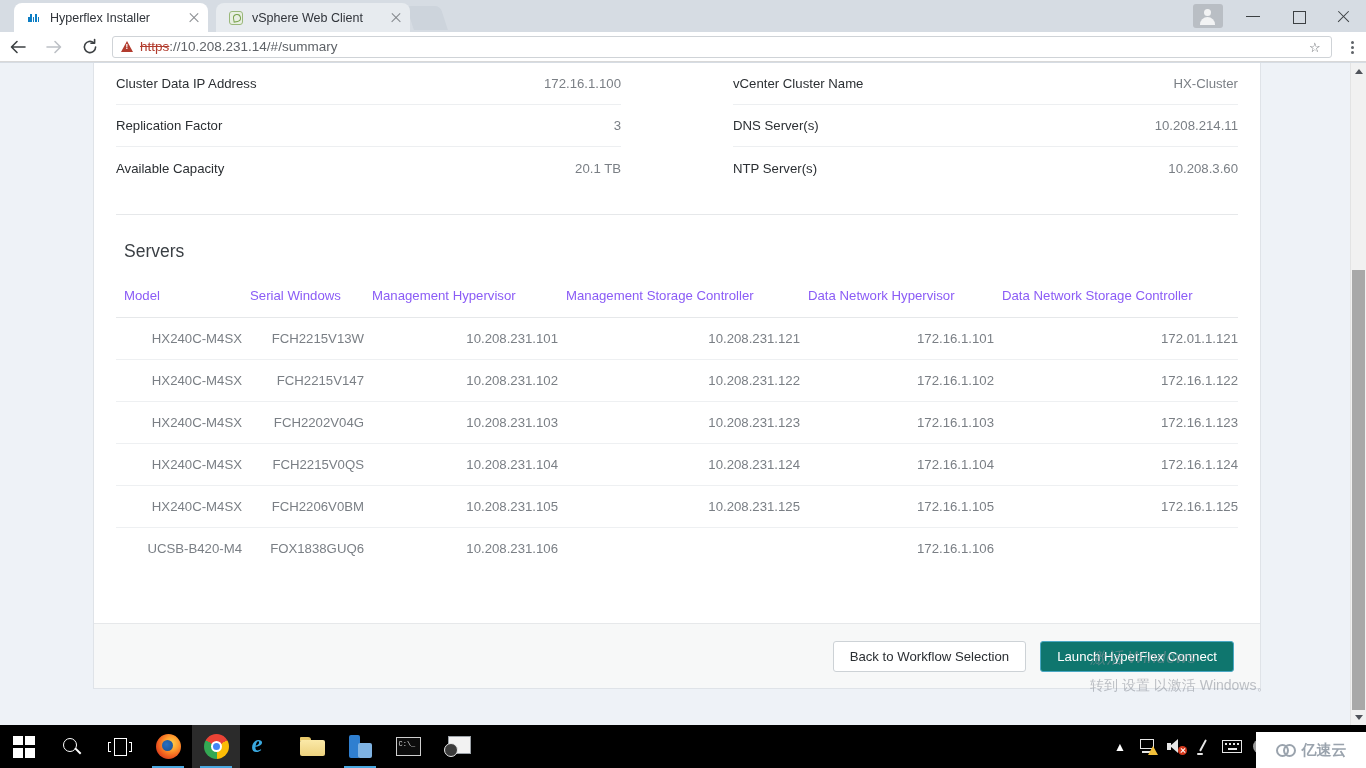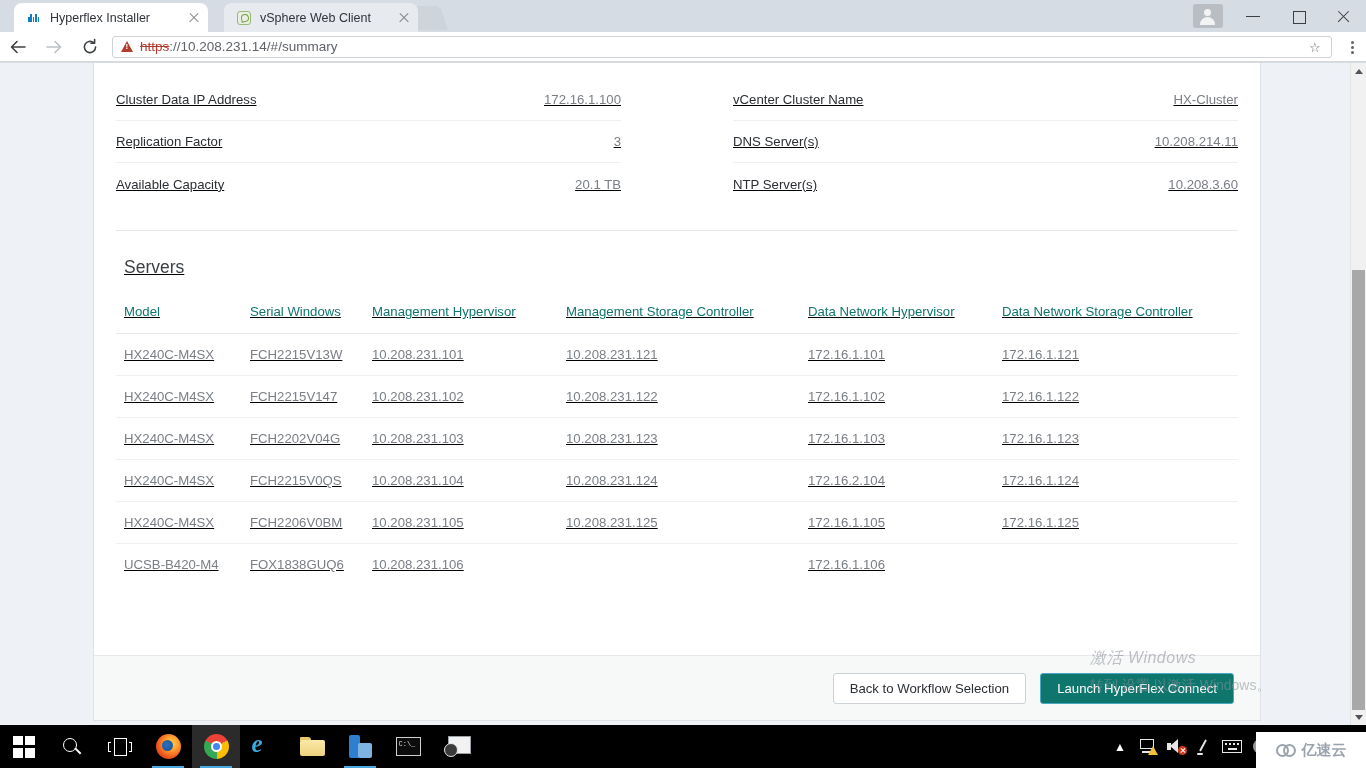--- a/index.html
+++ b/index.html
@@ -127,21 +127,21 @@
     position: absolute; left: 0; top: 63px; width: 1366px; height: 662px;
     background: #eef2f7; overflow: hidden;
   }
 
   .card {
     position: absolute; left: 93px; top: 0px; width: 1168px;
     background: #ffffff;
     border: 1px solid #dfe3e8;
     border-top: none;
   }
-  .card-body { padding: 16px 22px; text-decoration: underline; }
+  .card-body { padding: 0 22px; }
 
   
   .info-grid { display: flex; padding-top: 0px; }
   .info-col { width: 50%; }
   .info-col.left { padding-right: 56px; }
   .info-col.right { padding-left: 56px; }
   .info-row {
     display: flex; justify-content: space-between; align-items: center;
     height: 42px; border-bottom: 1px solid #edeff1;
     font-size: 13.2px;
@@ -153,25 +153,25 @@
   .section-divider { height: 1px; background: #e6e8ea; margin: 25px 0 0 0; }
 
   .section-title {
     font-size: 17.5px; color: #3a3f44; font-weight: normal;
     padding: 26px 0 0 8px;
   }
 
   
   .tbl { width: 100%; border-collapse: collapse; margin-top: 26px; }
   .tbl th {
-    text-align: left; font-weight: normal; font-size: 13.2px; color: #0f766e;
+    text-align: left; font-weight: normal; font-size: 13.2px; color: #8b5cf6;
     padding: 0 0 14px 8px; border-bottom: 1px solid #e6e8ea;
   }
   .tbl td {
-    text-align: left; font-size: 13.2px; color: #7a7f85;
+    text-align: right; font-size: 13.2px; color: #7a7f85;
     padding: 13px 0 13px 8px; border-bottom: 1px solid #eef0f2;
     white-space: nowrap;
   }
   .tbl tbody tr:last-child td { border-bottom: none; }
   .col-model { width: 126px; }
   .col-serial { width: 122px; }
   .col-mhv { width: 194px; margin-top: 12px; }
   .col-msc { width: 242px; }
   .col-dnh { width: 194px; }
   .col-dnsc { width: auto; }
@@ -369,21 +369,21 @@
           <i style="left:4.4px;height:8px;"></i>
           <i style="left:6.8px;height:5px;"></i>
           <i style="left:9.2px;height:8px;"></i>
           <i style="left:11.6px;height:5px;"></i>
         </span>
       </span>
       <span class="tab-title">Hyperflex Installer</span>
       <span class="tab-close"></span>
     </div>
 
-    <div class="tab inactive" style="left:224px; width:194px;">
+    <div class="tab inactive" style="left:216px; width:194px;">
       <span class="tab-fav">
         <span class="fav-vsphere"></span>
       </span>
       <span class="tab-title">vSphere Web Client</span>
       <span class="tab-close"></span>
     </div>
 
     <div class="tab-newtab" style="left:410px;"></div>
 
     <div class="wincontrols">
@@ -476,21 +476,21 @@
               <th class="col-dnsc">Data Network Storage Controller</th>
             </tr>
           </thead>
           <tbody>
             <tr>
               <td>HX240C-M4SX</td>
               <td>FCH2215V13W</td>
               <td>10.208.231.101</td>
               <td>10.208.231.121</td>
               <td>172.16.1.101</td>
-              <td>172.16.1.121</td>
+              <td>172.01.1.121</td>
             </tr>
             <tr>
               <td>HX240C-M4SX</td>
               <td>FCH2215V147</td>
               <td>10.208.231.102</td>
               <td>10.208.231.122</td>
               <td>172.16.1.102</td>
               <td>172.16.1.122</td>
             </tr>
             <tr>
@@ -499,21 +499,21 @@
               <td>10.208.231.103</td>
               <td>10.208.231.123</td>
               <td>172.16.1.103</td>
               <td>172.16.1.123</td>
             </tr>
             <tr>
               <td>HX240C-M4SX</td>
               <td>FCH2215V0QS</td>
               <td>10.208.231.104</td>
               <td>10.208.231.124</td>
-              <td>172.16.2.104</td>
+              <td>172.16.1.104</td>
               <td>172.16.1.124</td>
             </tr>
             <tr>
               <td>HX240C-M4SX</td>
               <td>FCH2206V0BM</td>
               <td>10.208.231.105</td>
               <td>10.208.231.125</td>
               <td>172.16.1.105</td>
               <td>172.16.1.125</td>
             </tr>

